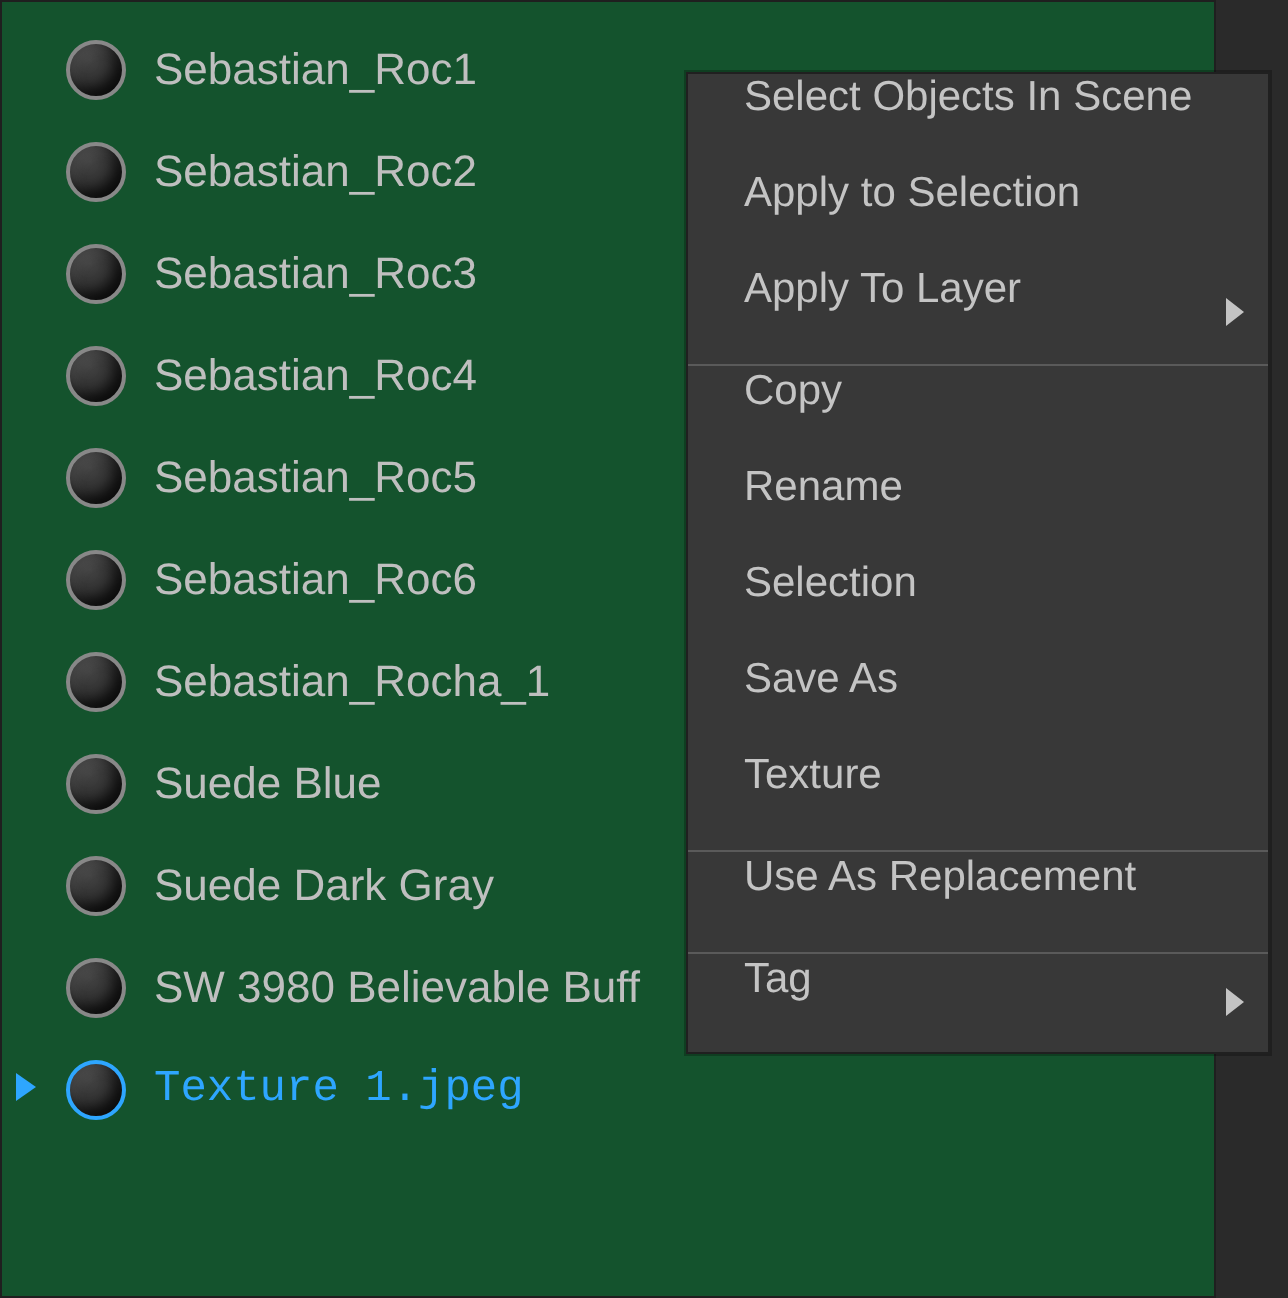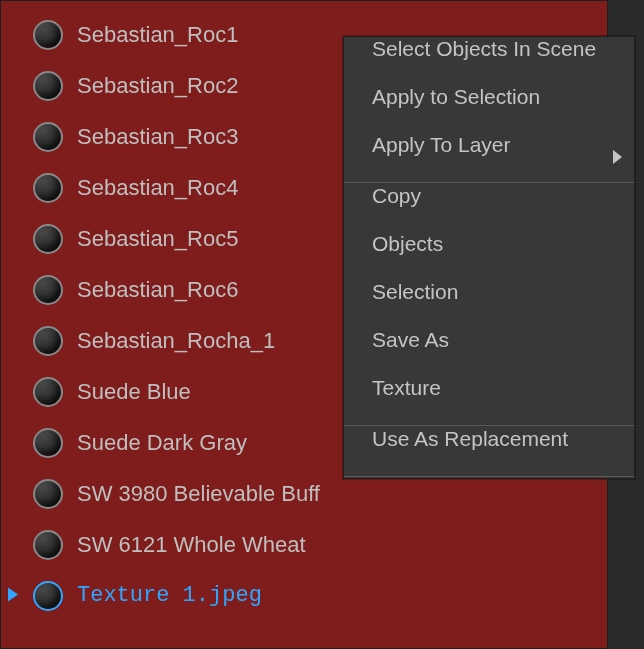--- a/index.html
+++ b/index.html
@@ -9,21 +9,21 @@
     background: #2a2a2a;
     font-family: "Segoe UI", Arial, sans-serif;
     overflow: hidden;
     color: #bfbfbf;
     -webkit-font-smoothing: antialiased;
   }
   .panel {
     position: relative;
     width: 608px;
     height: 649px;
-    background: #7f1d1d;
+    background: #14532d;
     border: 1px solid #1f1f1f;
     padding-top: 8px;
   }
   .mat-list {
     width: 100%;
   }
   .mat-item {
     display: flex;
     align-items: center;
     height: 51px;
@@ -140,25 +140,20 @@
     <div class="mat-item">
 
       <span class="swatch"></span>
       <span class="label">Suede Dark Gray</span>
     </div>
     <div class="mat-item">
 
       <span class="swatch"></span>
       <span class="label">SW 3980 Believable Buff</span>
     </div>
-    <div class="mat-item">
-
-      <span class="swatch"></span>
-      <span class="label">SW 6121 Whole Wheat</span>
-    </div>
     <div class="mat-item selected">
       <span class="arrow">
         <svg width="10" height="14" viewBox="0 0 10 14">
             <polygon points="0,0 10,7 0,14" fill="#2ea6ff"></polygon>
           </svg>
       </span>
       <span class="swatch"></span>
       <span class="label">Texture 1.jpeg</span>
     </div>
   </div>
@@ -176,31 +171,39 @@
         <svg width="9" height="14" viewBox="0 0 9 14">
             <polygon points="0,0 9,7 0,14" fill="#c4c4c4"></polygon>
           </svg>
       </span>
     </div>
     <div class="cm-sep"></div>
     <div class="cm-item">
       <span class="label">Copy</span>
     </div>
     <div class="cm-item">
-      <span class="label">Objects</span>
+      <span class="label">Rename</span>
     </div>
     <div class="cm-item">
       <span class="label">Selection</span>
     </div>
     <div class="cm-item">
       <span class="label">Save As</span>
     </div>
     <div class="cm-item">
       <span class="label">Texture</span>
     </div>
     <div class="cm-sep"></div>
     <div class="cm-item">
       <span class="label">Use As Replacement</span>
     </div>
     <div class="cm-sep"></div>
+    <div class="cm-item">
+      <span class="label">Tag</span>
+      <span class="sub-arrow">
+        <svg width="9" height="14" viewBox="0 0 9 14">
+            <polygon points="0,0 9,7 0,14" fill="#c4c4c4"></polygon>
+          </svg>
+      </span>
+    </div>
   </div>
 
 </div>
 
 </body></html>

